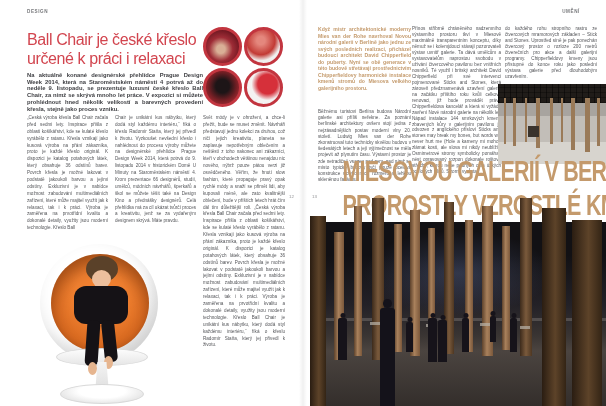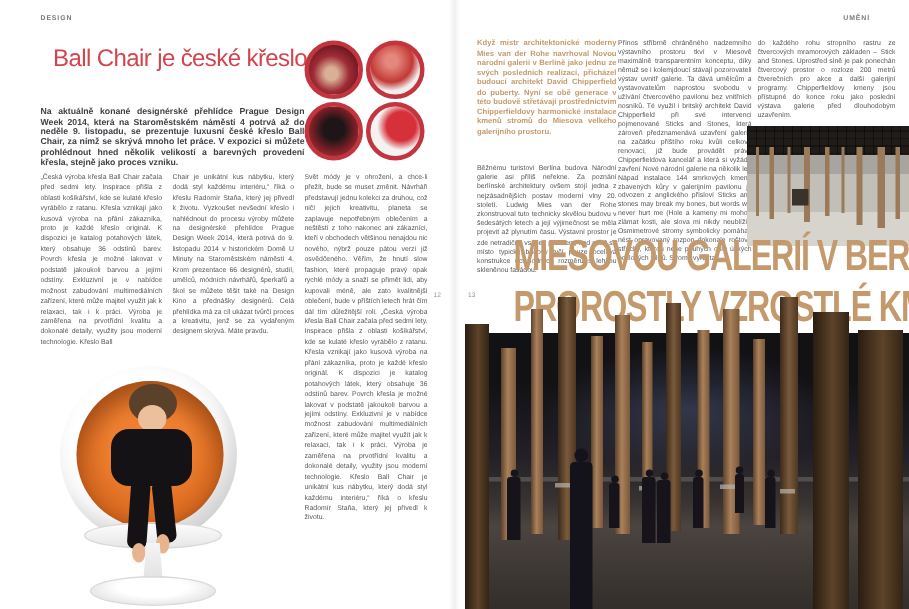--- a/index.html
+++ b/index.html
@@ -21,21 +21,21 @@
   .kicker{position:absolute;font-size:4.6px;letter-spacing:.6px;color:var(--kicker_gray);font-weight:700;}
   .kicker.l{left:27px;top:9px;}
   .kicker.r{right:26px;top:9px;}
   .pagenum{position:absolute;font-size:4.4px;color:#909194;}
   .pagenum.l{left:289px;top:194px;}
   .pagenum.r{left:9px;top:194px;}
 
   
   .title{position:absolute;left:27px;top:30px;width:186px;color:var(--title_red);
     font-size:16px;font-weight:400;line-height:1.2;letter-spacing:-.4px;}
-  .title span{display:block;text-align:center;}
+  .title span{display:block;}
   .lead-l{position:absolute;left:27px;top:72px;width:176px;font-size:5.8px;line-height:1.16;
     font-weight:700;color:#404145;text-align:justify;}
   .bodycol{position:absolute;font-size:4.6px;line-height:1.5;color:var(--body_gray);
     text-align:justify;overflow:hidden;}
   .c1{left:27px;top:115px;width:81px;height:140px;}
   .c2{left:115px;top:115px;width:81px;height:140px;}
   .c3{left:203px;top:115px;width:82px;height:274px;}
 
   .circle{position:absolute;width:39px;height:39px;border-radius:50%;border:3px solid #c2353f;overflow:hidden;}
   .circle.p1{left:203px;top:27px;background:radial-gradient(circle at 45% 58%,#d9af96 0 16%,#9e2c36 45%,#5c0f18 85%);}
@@ -107,20 +107,21 @@
 </head>
 <body>
 
 <div class="spread">
 
   <div class="page left">
     <div class="kicker l">DESIGN</div>
 
     <h1 class="title">
         <span>Ball Chair je české křeslo</span>
+        <span>určené k práci i relaxaci</span>
       </h1>
 
     <p class="lead-l">Na aktuálně konané designérské přehlídce Prague Design Week 2014, která na Staroměstském náměstí 4 potrvá až do neděle 9. listopadu, se prezentuje luxusní české křeslo Ball Chair, za nímž se skrývá mnoho let práce. V expozici si můžete prohlédnout hned několik velikostí a barevných provedení křesla, stejně jako proces vzniku.</p>
 
     <div class="circle p1"></div>
     <div class="circle p2"></div>
     <div class="circle p3"></div>
     <div class="circle p4"></div>
 
     <div class="bodycol c1">„Česká výroba křesla Ball Chair začala před sedmi lety. Inspirace přišla z oblasti košíkářství, kde se kulaté křeslo vyrábělo z ratanu. Křesla vznikají jako kusová výroba na přání zákazníka, proto je každé křeslo originál. K dispozici je katalog potahových látek, který obsahuje 36 odstínů barev. Povrch křesla je možné lakovat v podstatě jakoukoli barvou a jejími odstíny. Exkluzivní je v nabídce možnost zabudování multimediálních zařízení, které může majitel využít jak k relaxaci, tak i k práci. Výroba je zaměřena na prvotřídní kvalitu a dokonalé detaily, využity jsou moderní technologie. Křeslo Ball</div>

